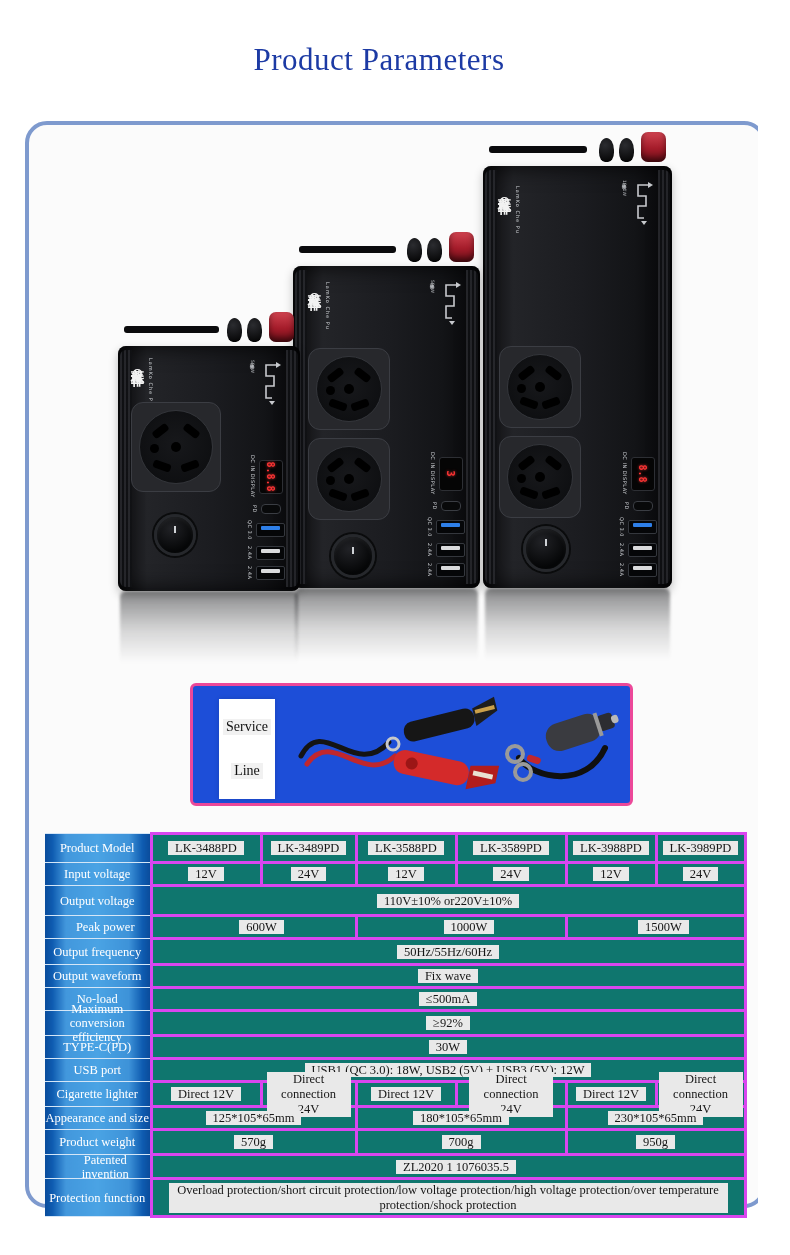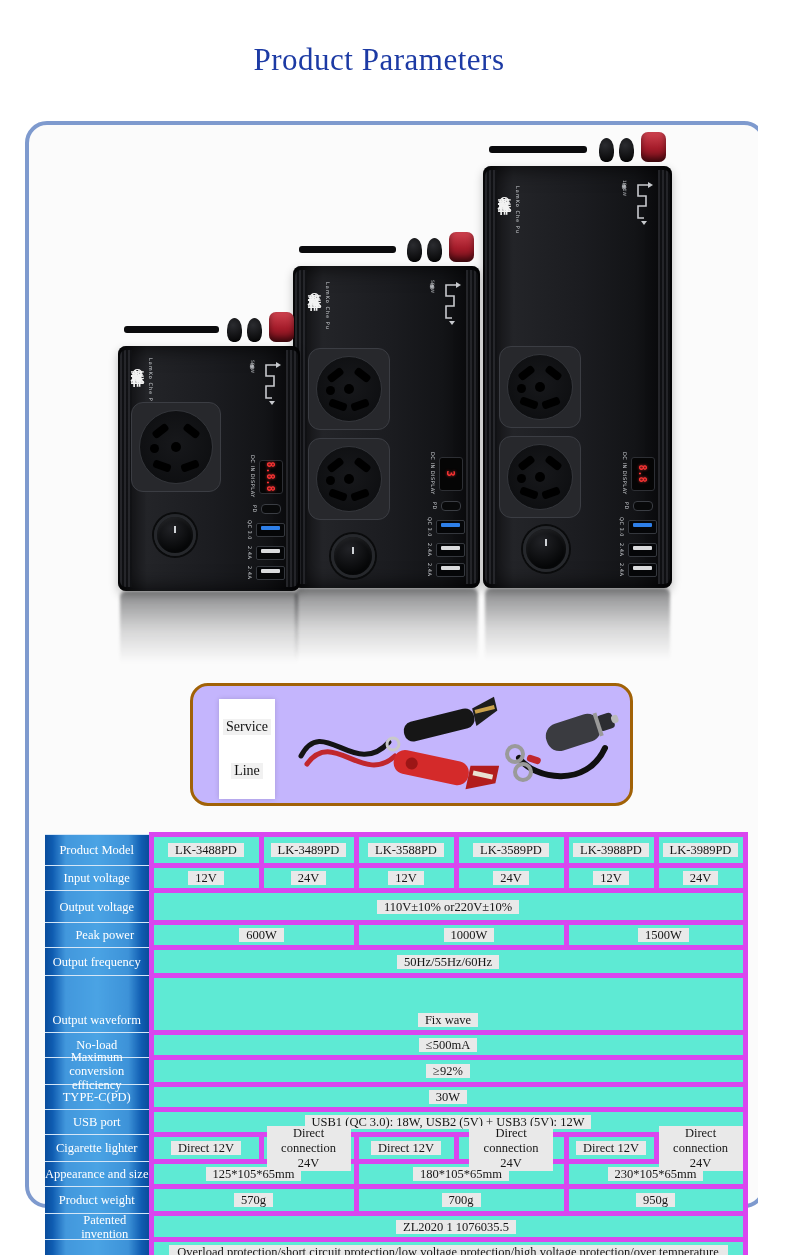--- a/index.html
+++ b/index.html
@@ -75,38 +75,38 @@
   #inv-m .s1{left:15px;top:82px;width:80px;height:80px;}
   #inv-m .s2{left:15px;top:172px;width:80px;height:80px;}
   #inv-m .switch{left:38px;top:268px;width:38px;height:38px;}
   #inv-l{left:454px;top:5px;width:189px;z-index:1;}
   #inv-l .body{height:422px;}
   #inv-l .brand{left:12px;top:20px;}
   #inv-l .s1{left:16px;top:180px;width:80px;height:80px;}
   #inv-l .s2{left:16px;top:270px;width:80px;height:80px;}
   #inv-l .switch{left:40px;top:360px;width:40px;height:40px;}
   
-  .service{position:absolute;left:161px;top:558px;width:437px;height:117px;background:#c4b5fd;
-           border:3px solid #a16207;border-radius:18px;}
+  .service{position:absolute;left:161px;top:558px;width:437px;height:117px;background:#1d4ed8;
+           border:3px solid #ec4899;border-radius:6px;}
   .service-card{position:absolute;left:26px;top:13px;width:56px;height:88px;background:#fff;
                 box-shadow:0 0 5px rgba(0,0,0,.15);display:flex;flex-direction:column;
                 align-items:center;justify-content:space-around;padding:6px 0;}
   .service-card span{font-size:14px;color:#111;background:#f1f1f1;padding:0 3px;}
   .svg-art{position:absolute;}
   
   .spec{position:absolute;left:16px;top:707px;border-collapse:collapse;table-layout:fixed;
         font-size:12.5px;color:#161616;}
   .spec td{padding:0;}
-  .spec td.dat{border:5px solid #d946ef;background:#5eead4;}
+  .spec td.dat{border:3px solid #d946ef;background:#0f766e;}
   .spec td.lab{border-top:1px solid #d4e6f7;border-bottom:1px solid #d4e6f7;
         background:linear-gradient(90deg,#0a4c9b 0%,#0e5bb0 7%,#4297dc 20%,#4aa3e4 50%,#3d92d8 80%,#0e5bb0 93%,#0a4c9b 100%);
         color:#fff;text-align:center;}
   .cb{display:flex;align-items:center;justify-content:center;text-align:center;overflow:visible;line-height:14px;}
   .r0{height:26px;} .r1{height:20px;} .r2{height:27px;} .r3{height:20px;} .r4{height:20px;margin-left:16px;}
-  .r5{height:23px;} .r6{height:20px;margin-top:32px;} .r7{height:20px;} .r8{height:22px;} .r9{height:20px;}
+  .r5{height:23px;} .r6{height:20px;} .r7{height:20px;} .r8{height:22px;} .r9{height:20px;}
   .r10{height:20px;} .r11{height:22px;} .r12{height:20px;} .r13{height:22px;font-family:Liberation Serif, serif;} .r14{height:21px;padding-left:16px;} .r15{height:35px;}
   .v{background:#e9e9e9;padding:0 7px;white-space:nowrap;}
   .v.wrap{white-space:normal;line-height:15px;}
   .v.wide{max-width:545px;}
 </style>
 </head>
 <body>
 
 <div class="page">
 

